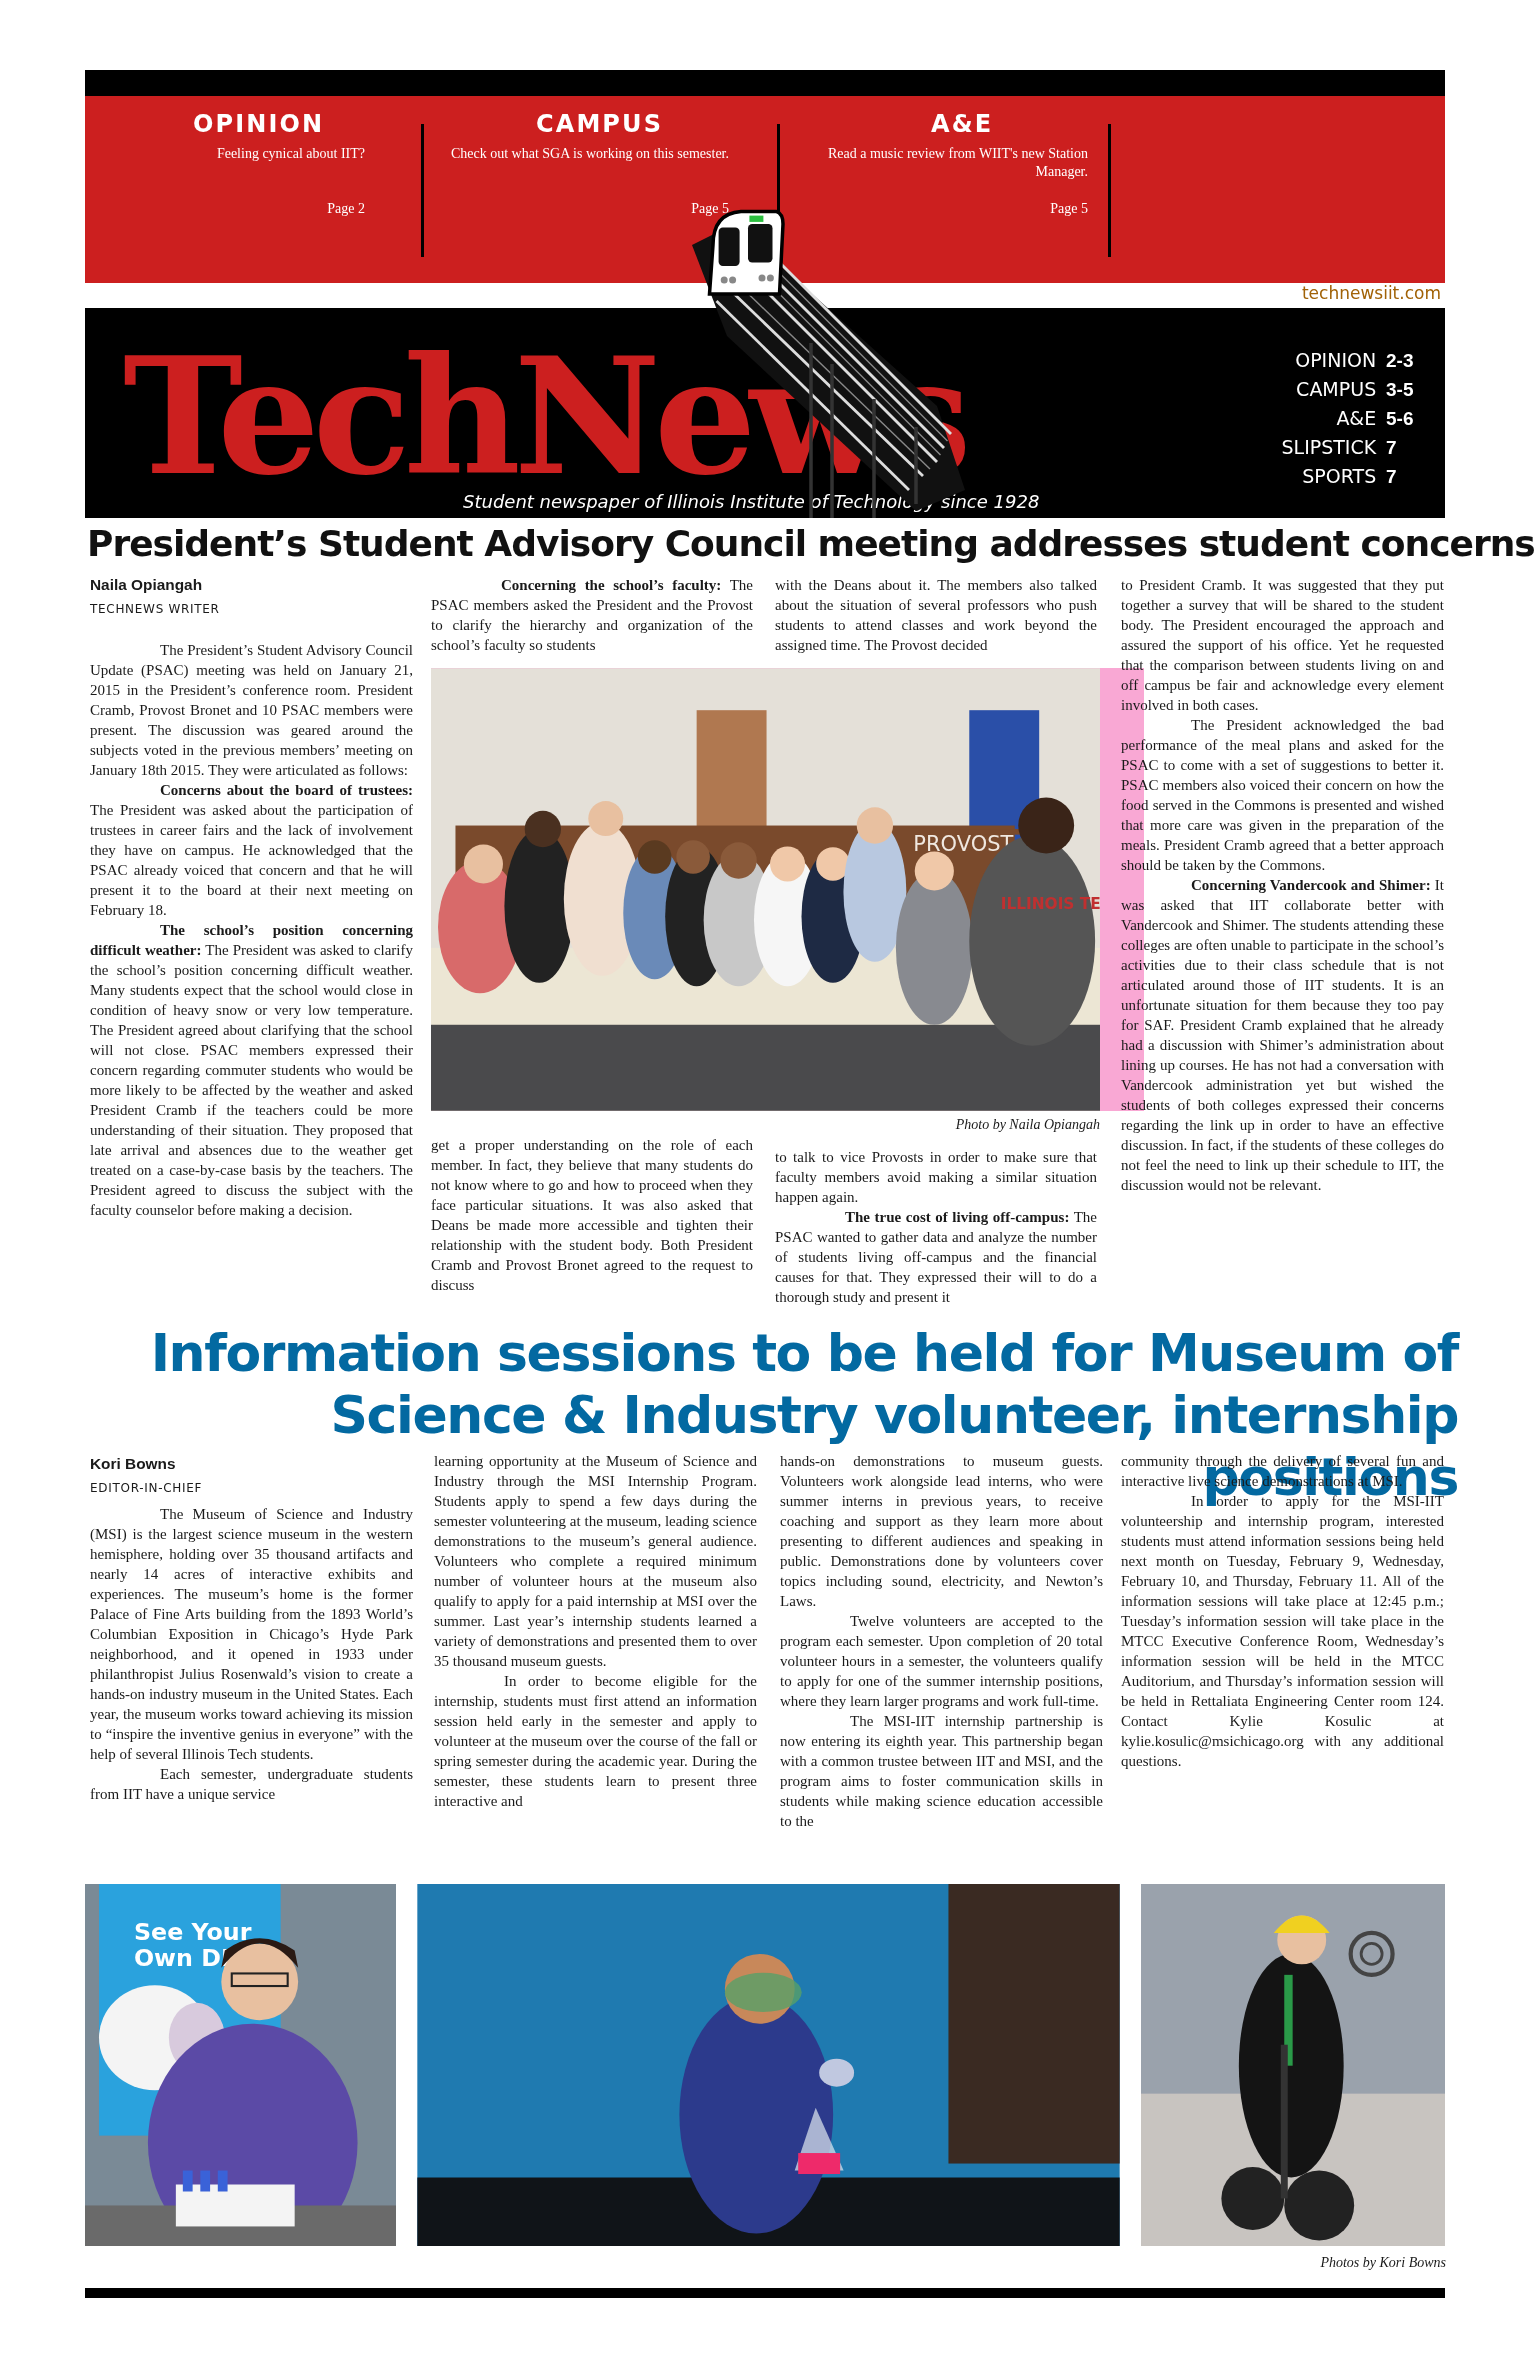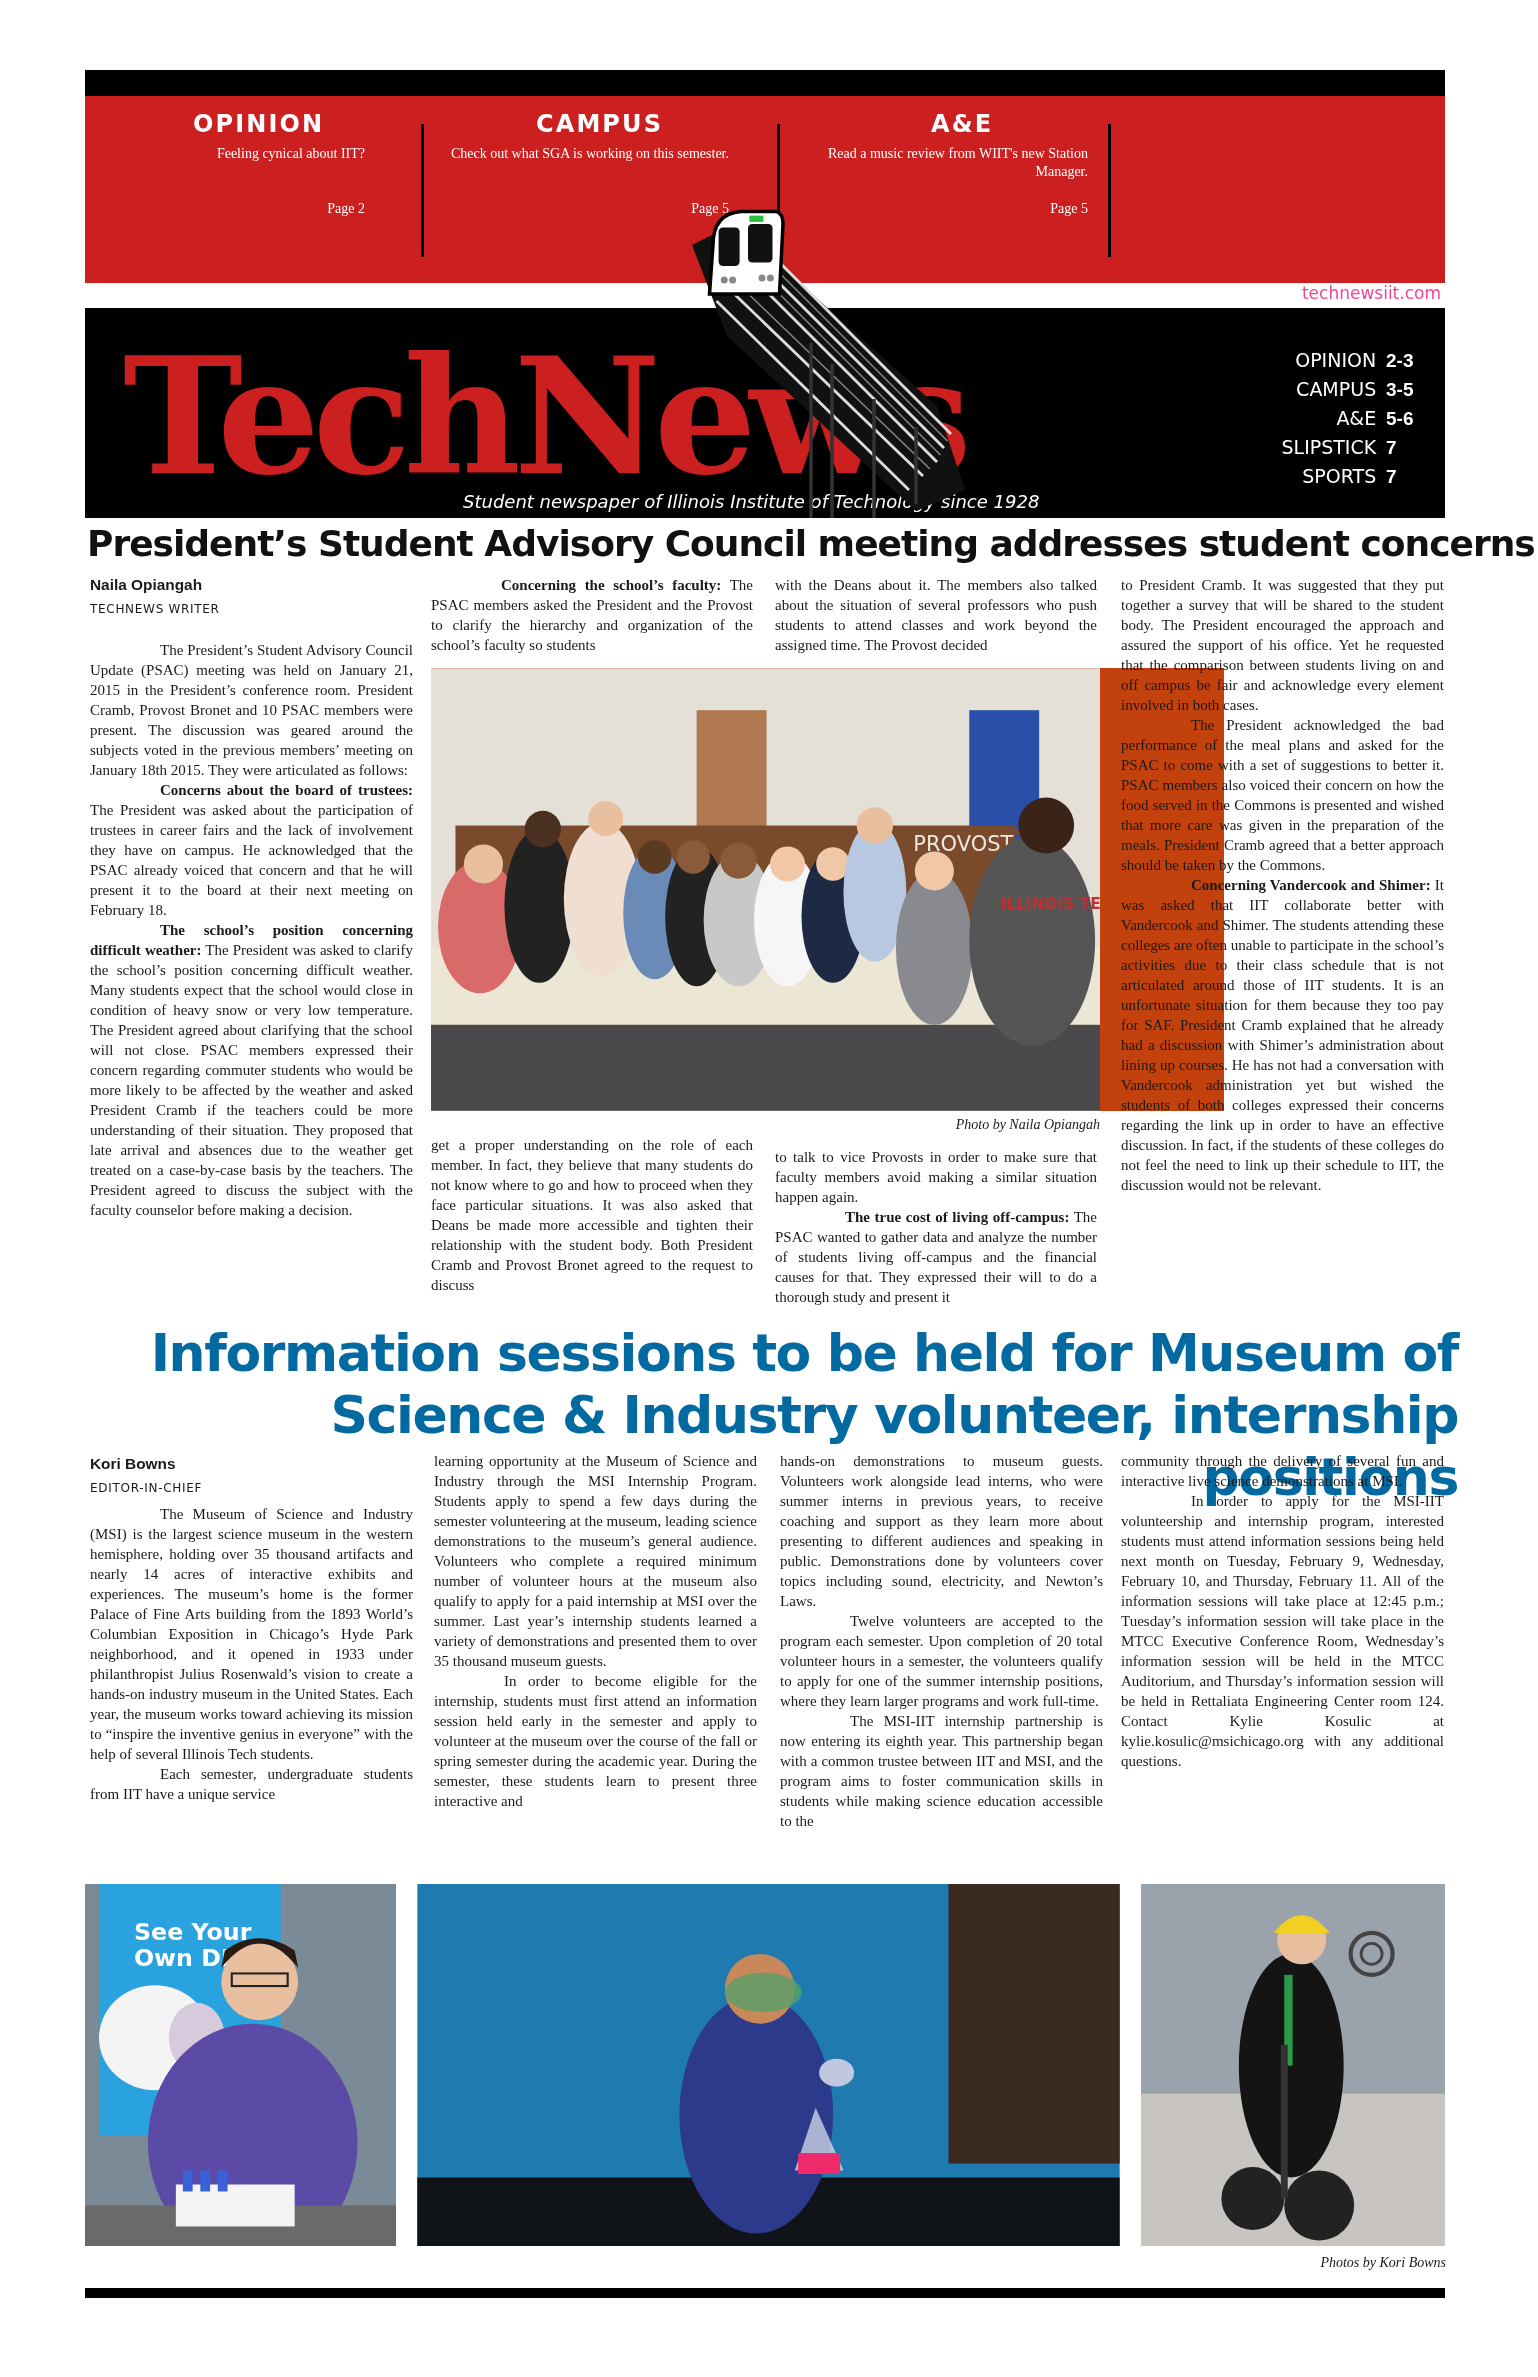--- a/index.html
+++ b/index.html
@@ -14,21 +14,21 @@
   .teaser { position: absolute; top: 0; height: 187px; color: #fff; }
   .teaser .t-title { font-family: "DejaVu Sans", sans-serif; font-weight: bold; font-size: 24px; letter-spacing: 2.1px; position: absolute; top: 14px; }
   .teaser .t-desc { font-family: "Liberation Serif", serif; font-size: 14px; position: absolute; top: 49px; text-align: right; line-height: 18px; }
   .teaser .t-page { font-family: "Liberation Serif", serif; font-size: 14px; position: absolute; top: 105px; text-align: right; }
   .vsep { position: absolute; top: 28px; width: 2.8px; height: 133px; background: #000; }
 
   .dateblock { position: absolute; left: 1119px; top: 12.6px; width: 241px; text-align: center; color: #fff; }
   .dateblock .d-line { font-family: "DejaVu Sans", sans-serif; font-weight: bold; font-size: 35px; line-height: 41px; }
   .dateblock .d-vol { font-family: "DejaVu Sans", sans-serif; font-style: italic; font-size: 17.5px; margin-top: 5.6px; }
 
-  .website { left: 1252px; top: 283px; width: 189px; text-align: right; font-family: "DejaVu Sans", sans-serif; font-size: 17px; color: #ec4899; }
+  .website { left: 1252px; top: 283px; width: 189px; text-align: right; font-family: "DejaVu Sans", sans-serif; font-size: 17px; color: #a16207; }
 
   
   .mast { left: 85px; top: 308px; width: 1360px; height: 210px; background: #000; }
   .logo { position: absolute; left: 38px; top: 28px; font-family: "DejaVu Serif", serif; font-weight: bold; font-size: 161px; line-height: 161px; color: #cc1f1f; letter-spacing: -7px; }
   .tagline { position: absolute; left: 378px; top: 183px; font-family: "DejaVu Sans", sans-serif; font-style: italic; font-size: 18px; color: #fff; }
   .toc { position: absolute; left: 1161px; top: 38px; width: 189px; }
   .toc-row { display: flex; justify-content: flex-end; font-family: "DejaVu Sans", sans-serif; color: #fff; font-size: 19px; line-height: 29px; }
   .toc-row .toc-label { text-align: right; }
   .toc-row .toc-page { width: 49px; font-weight: bold; padding-left: 9.8px; font-family: "Liberation Sans", sans-serif; }
 
@@ -152,21 +152,21 @@
   <p><b>The school’s position concerning difficult weather:</b><span> The President was asked to clarify the school’s position concerning difficult weather. Many students expect that the school would close in condition of heavy snow or very low temperature. The President agreed about clarifying that the school will not close. PSAC members expressed their concern regarding commuter students who would be more likely to be affected by the weather and asked President Cramb if the teachers could be more understanding of their situation. They proposed that late arrival and absences due to the weather get treated on a case-by-case basis by the teachers. The President agreed to discuss the subject with the faculty counselor before making a decision.</span></p>
 </div>
 
 <div class="col" style="left:431px;top:575px;width:322px;">
   <p><b>Concerning the school’s faculty:</b><span> The PSAC members asked the President and the Provost to clarify the hierarchy and organization of the school’s faculty so students</span></p>
 </div>
 <div class="col" style="left:775px;top:575px;width:322px;">
   <p class="noindent">with the Deans about it. The members also talked about the situation of several professors who push students to attend classes and work beyond the assigned time. The Provost decided</p>
 </div>
 
-<div class="photo" style="left:431px;top:668px;width:793px;height:443px;background:#c2410c;">
+<div class="photo" style="left:431px;top:668px;width:713px;height:443px;background:#f9a8d4;">
   <svg width="669" height="443" viewBox="0 0 957 633">
     <rect x="0" y="0" width="957" height="633" fill="#e4e0d8"></rect>
     <rect x="0" y="480" width="957" height="153" fill="#4a4a4c"></rect>
     <rect x="380" y="60" width="100" height="200" fill="#b07850"></rect>
     <rect x="770" y="60" width="100" height="230" fill="#2a4fa8"></rect>
     <rect x="35" y="225" width="800" height="160" fill="#7a4a2c"></rect>
     <rect x="750" y="230" width="100" height="8" fill="#7a4a2c"></rect>
     <text x="690" y="262" fill="#f0e8e0" font-family="DejaVu Sans, sans-serif" font-size="30">PROVOST</text>
     <rect x="0" y="400" width="957" height="110" fill="#ece6d4"></rect>
     <g>

